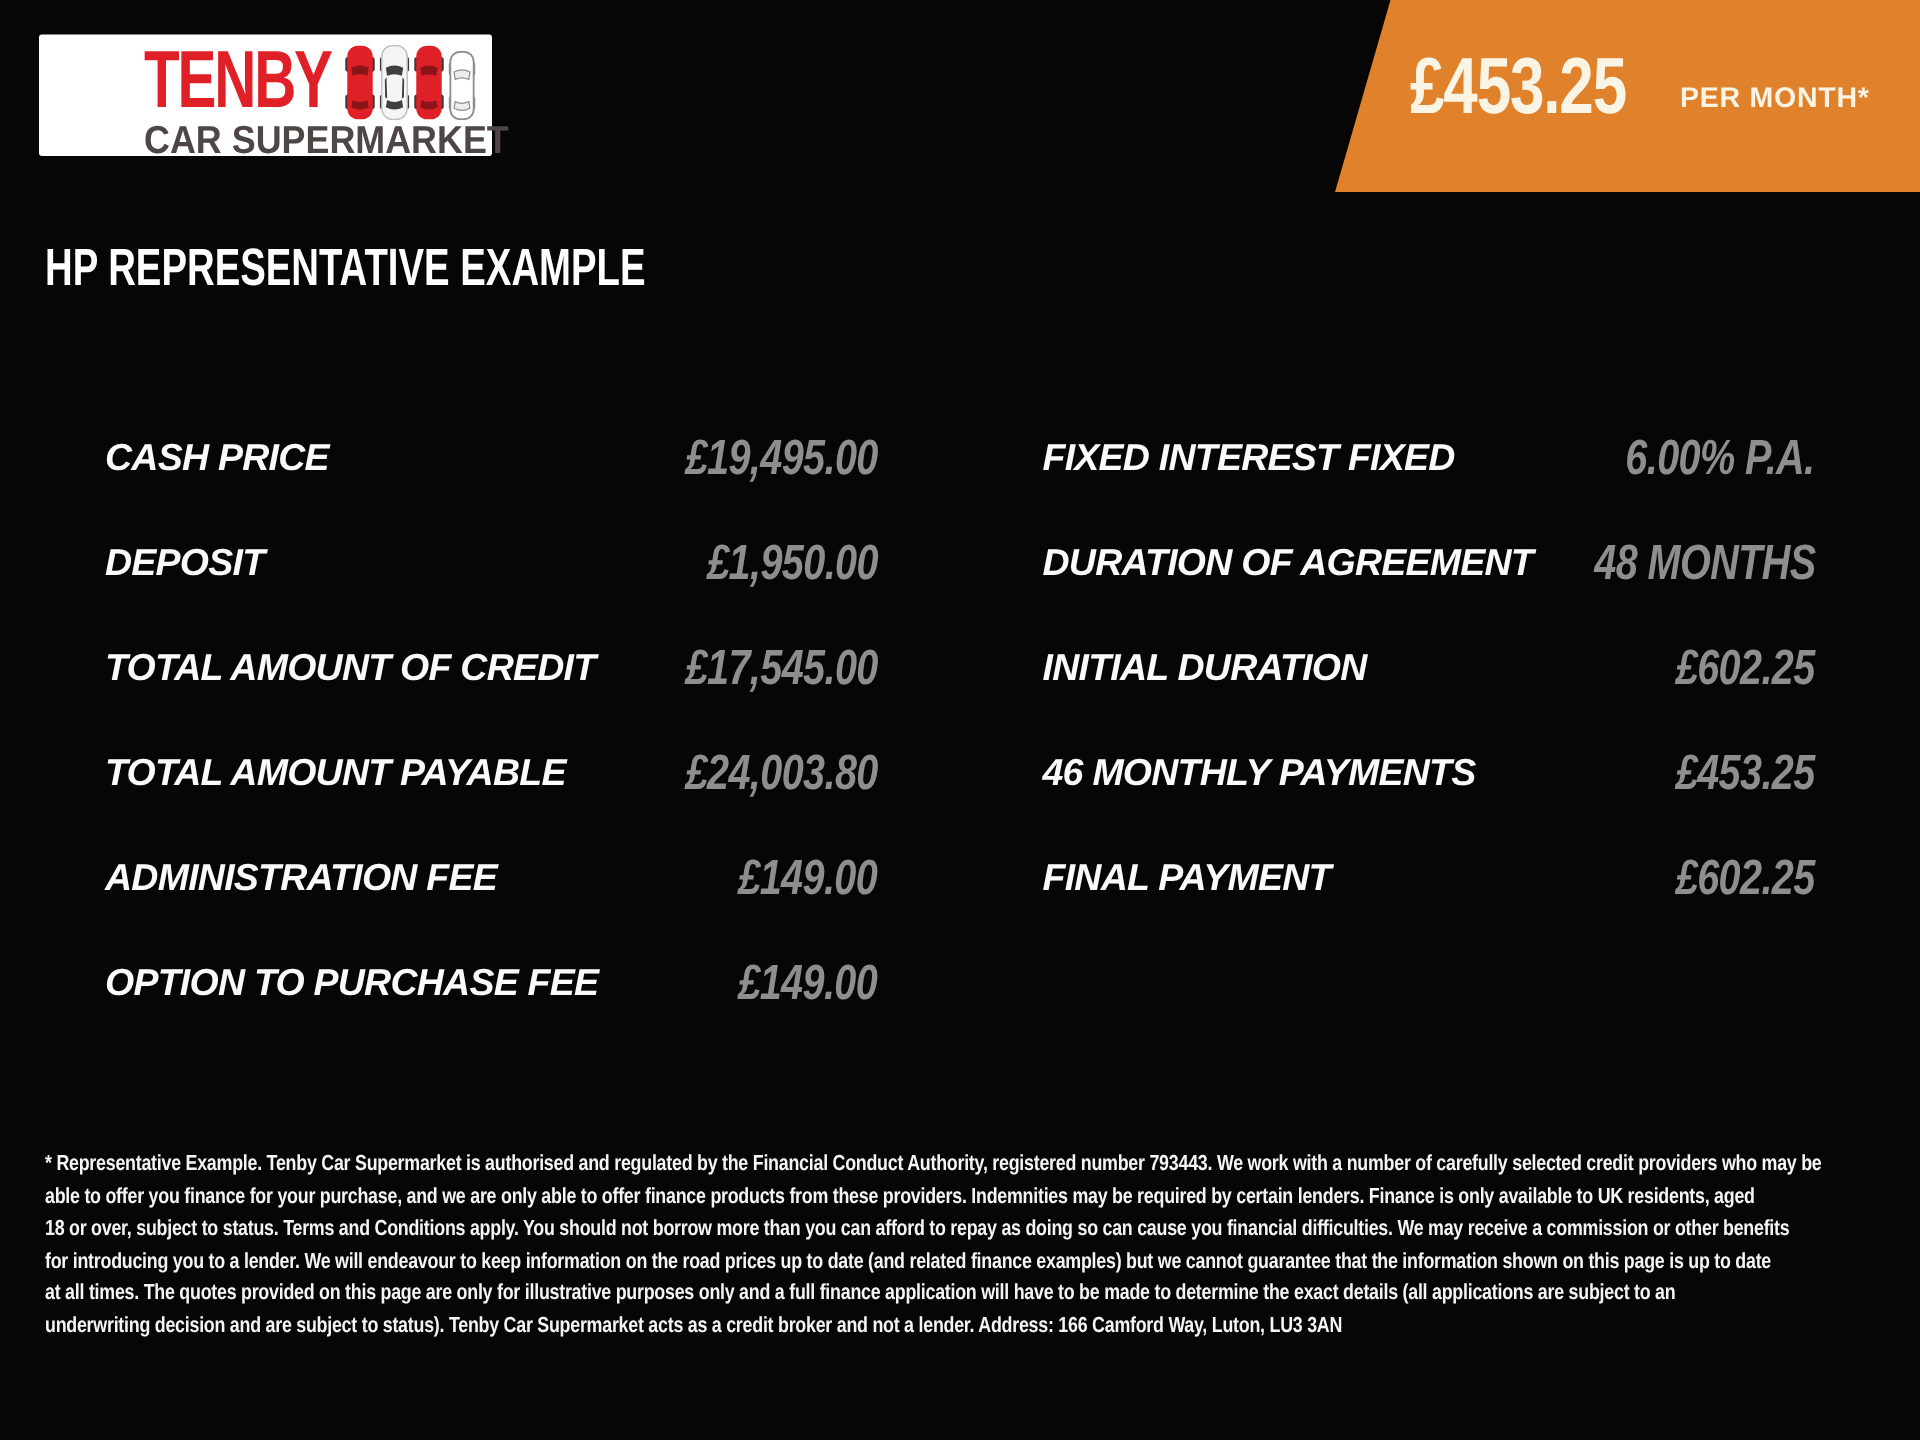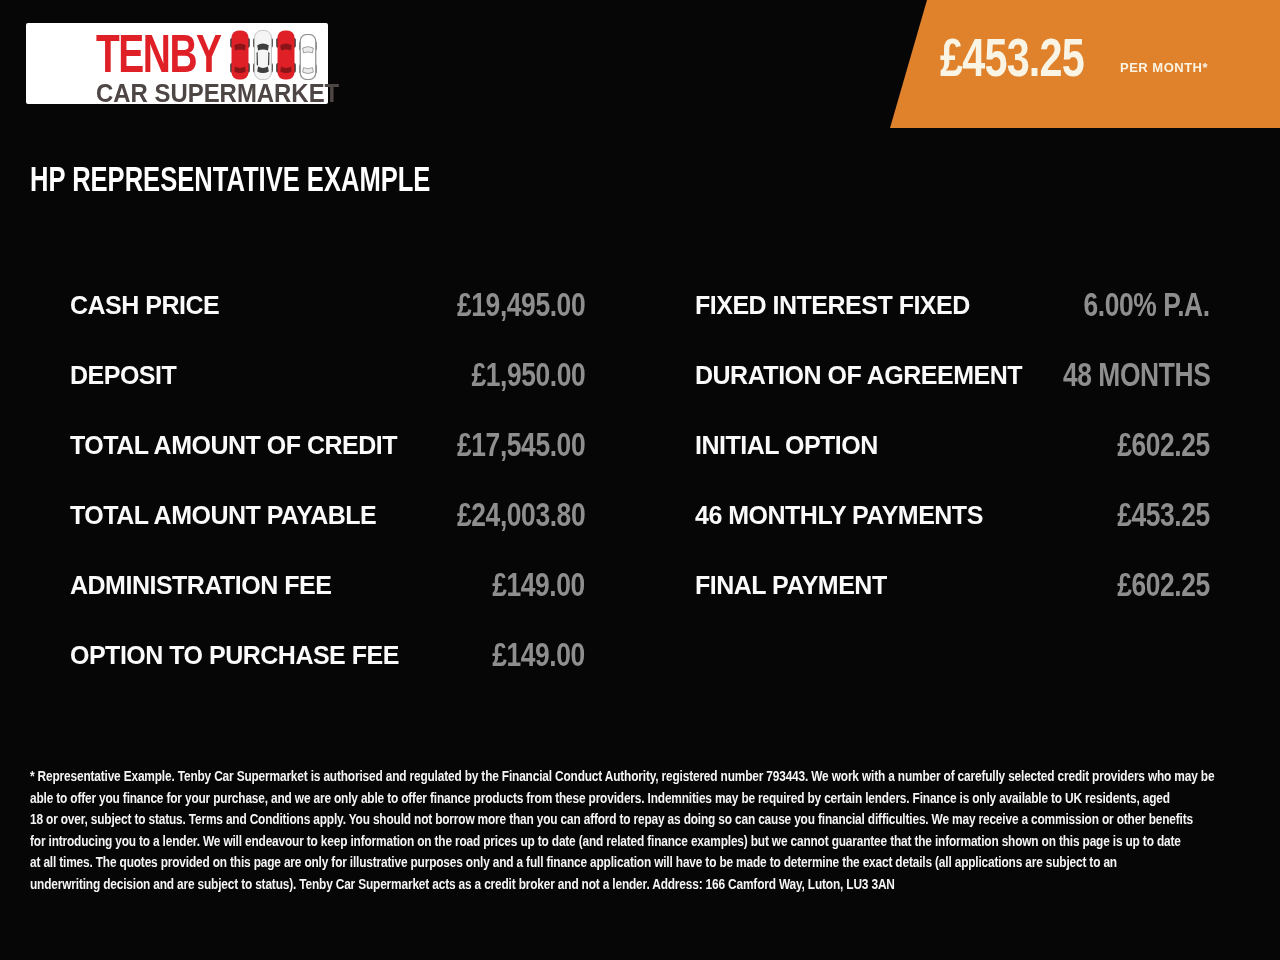--- a/index.html
+++ b/index.html
@@ -47,34 +47,34 @@
   }
   .price-amount-wrap { width: 160px; height: 58px; }
   .price-amount {
     display: inline-block;
     font-size: 53px; font-weight: bold; line-height: 56px;
     color: #faf4e4; letter-spacing: -1px; white-space: nowrap;
     transform: scaleX(0.78); transform-origin: 0 100%;
   }
   .price-period {
     margin-left: 20px; position: relative; top: -4px;
-    font-size: 13px; font-weight: bold;
+    font-size: 19px; font-weight: bold;
     color: #faf4e4; letter-spacing: 0.5px; white-space: nowrap;
   }
 
   
   .page-heading {
     position: absolute; left: 30px; top: 161px;
     font-size: 35px; font-weight: bold; line-height: 36px;
     color: #ffffff; white-space: nowrap;
     transform: scaleX(0.73); transform-origin: 0 0;
   }
 
   
-  .col { position: absolute; top: 270px; width: 515px; }
+  .col { position: absolute; top: 270px; width: 515px; font-style: italic; }
   .col-left { left: 70px; }
   .col-right { left: 695px; }
   .f-row {
     height: 70px; display: flex;
     justify-content: space-between; align-items: center;
   }
   .f-label {
     font-size: 25px; font-weight: bold; color: #fafafa;
     letter-spacing: -0.5px; white-space: nowrap;
   }
@@ -191,21 +191,21 @@
 <div class="col col-right">
   <div class="f-row">
     <span class="f-label">FIXED INTEREST FIXED</span>
     <span class="f-value-wrap"><span class="f-value">6.00% P.A.</span></span>
   </div>
   <div class="f-row">
     <span class="f-label">DURATION OF AGREEMENT</span>
     <span class="f-value-wrap"><span class="f-value">48 MONTHS</span></span>
   </div>
   <div class="f-row">
-    <span class="f-label">INITIAL OPTION</span>
+    <span class="f-label">INITIAL DURATION</span>
     <span class="f-value-wrap"><span class="f-value">£602.25</span></span>
   </div>
   <div class="f-row">
     <span class="f-label">46 MONTHLY PAYMENTS</span>
     <span class="f-value-wrap"><span class="f-value">£453.25</span></span>
   </div>
   <div class="f-row">
     <span class="f-label">FINAL PAYMENT</span>
     <span class="f-value-wrap"><span class="f-value">£602.25</span></span>
   </div>

